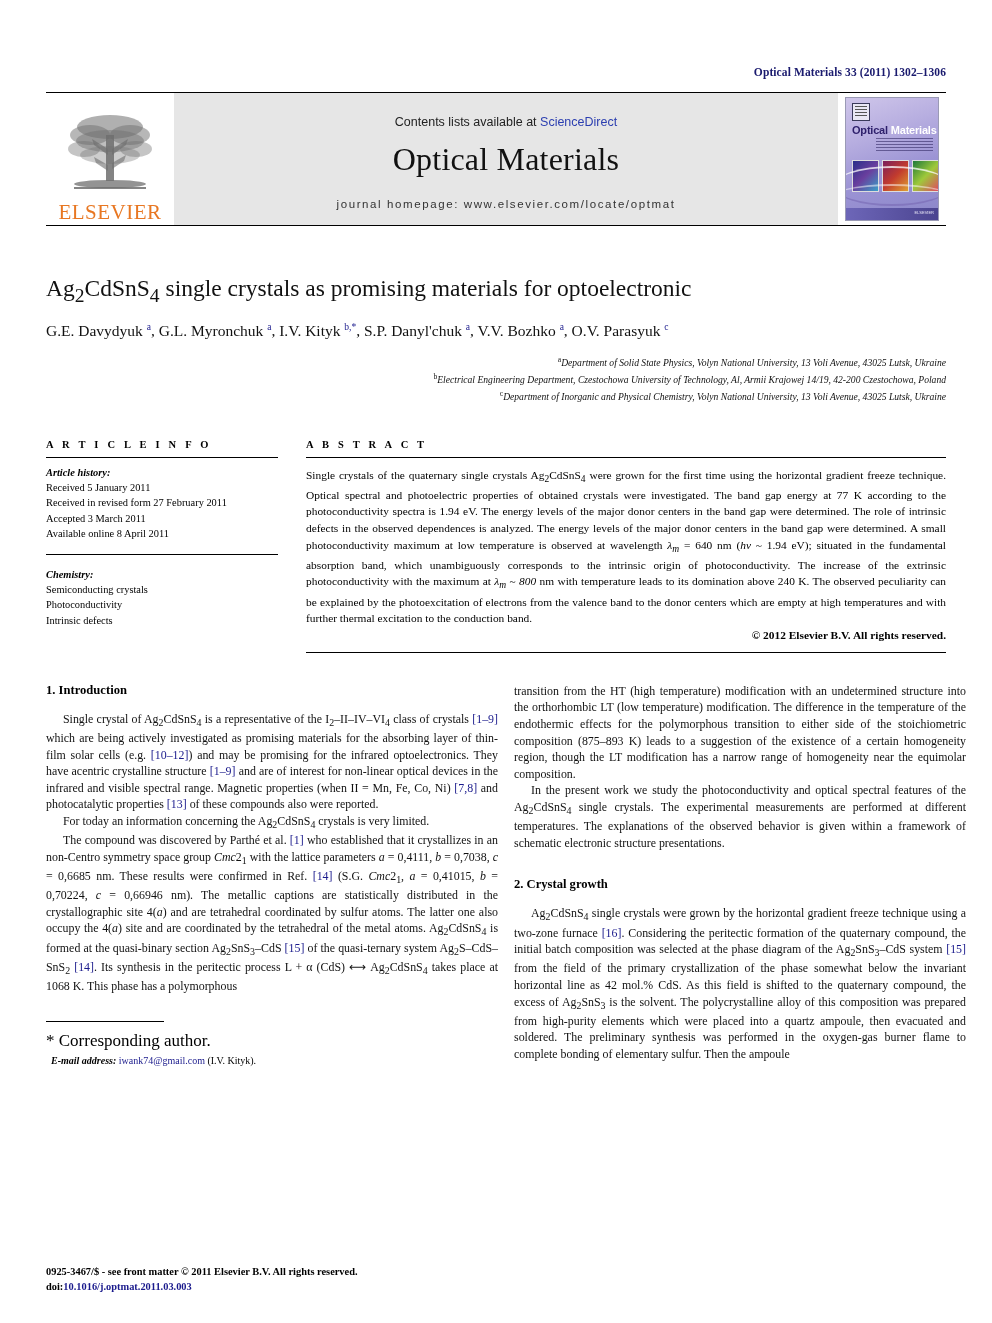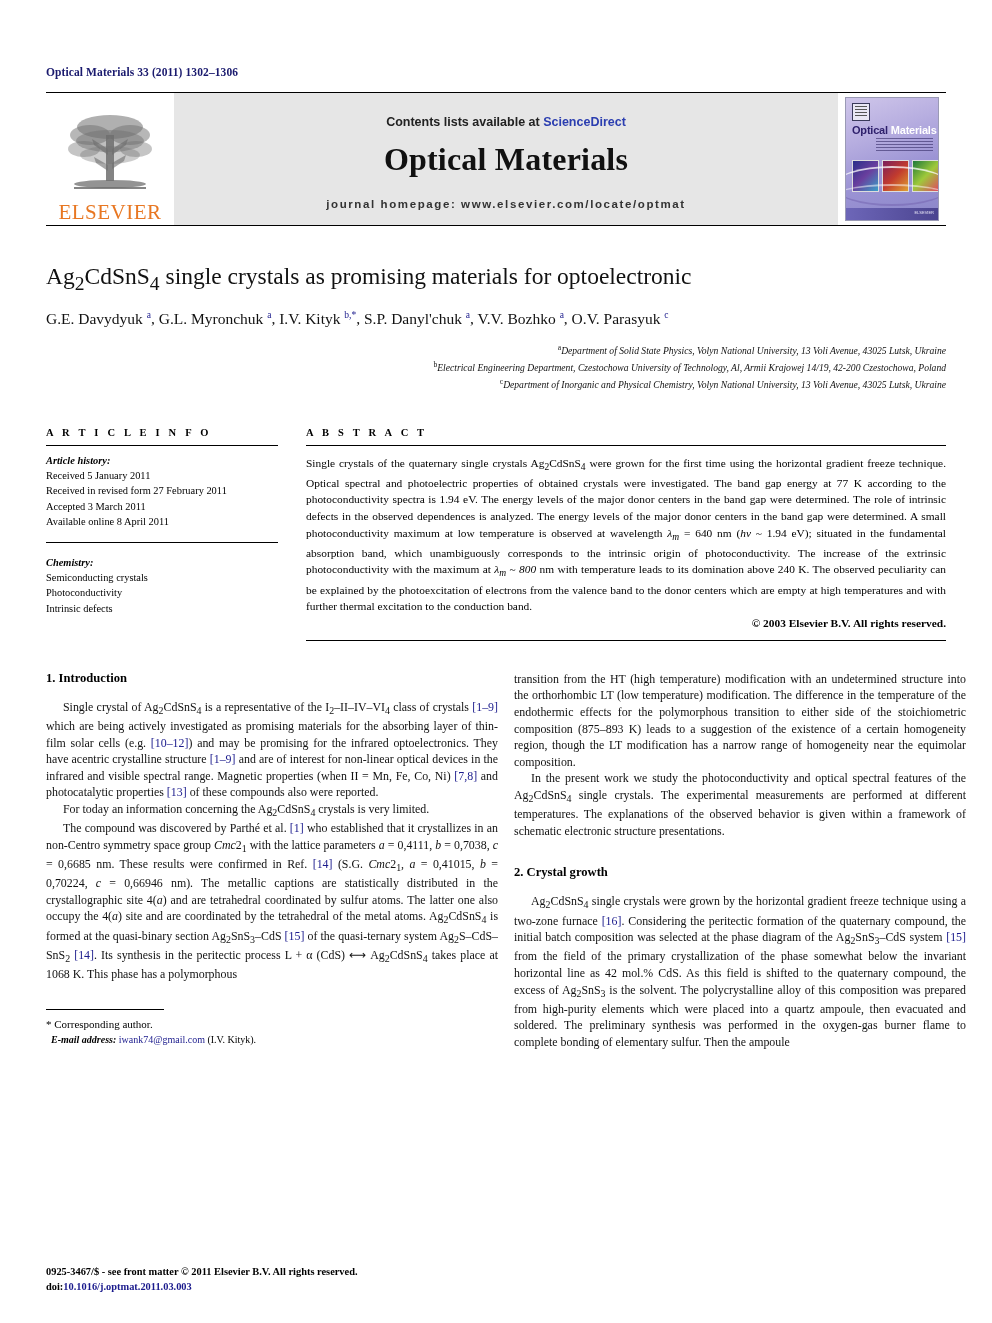--- a/index.html
+++ b/index.html
@@ -18,21 +18,21 @@
   .page {
     position: relative;
     width: 992px;
     height: 1323px;
     box-sizing: border-box;
     padding: 0 46px;
   }
 
   
   .runhead {
-    text-align: left;
+    text-align: right;
     font-family: "Liberation Serif", serif;
     font-weight: bold;
     font-size: 11.5px;
     color: #1a1a6e;
     padding-top: 66px;
     letter-spacing: 0.1px;
   }
 
   
   .masthead {
@@ -63,21 +63,20 @@
     margin-top: 1px;
   }
   .banner {
     flex: 1;
     background: #e6e6e6;
     display: flex;
     flex-direction: column;
     align-items: center;
     justify-content: center;
     position: relative;
-    font-weight: bold;
   }
   .contents-line {
     font-family: "Liberation Sans", sans-serif;
     font-size: 12.5px;
     color: #222;
     margin-top: 6px;
   }
   .contents-line .sd {
     color: #2b3eb0;
   }
@@ -165,21 +164,21 @@
     font-family:"Liberation Sans",sans-serif; font-size:4px; color:#e8e6f6;
   }
   .masthead-bottom {
     border-bottom: 1.6px solid #000;
   }
 
   
   .title {
     font-family: "Liberation Serif", serif;
     font-size: 23.5px;
-    margin-top: 36px;
+    margin-top: 48px;
     line-height: 1.25;
     color: #111;
   }
   .authors {
     font-family: "Liberation Serif", serif;
     font-size: 15.5px;
     margin-top: 14px;
     color: #111;
   }
   .authors sup { font-size: 9.5px; color: #1a1a8c; }
@@ -261,21 +260,21 @@
   .footnote {
     margin-top: 26px;
     font-size: 10px;
     line-height: 1.5;
   }
   .fn-rule {
     border-top: 1px solid #000;
     width: 118px;
     margin-bottom: 6px;
   }
-  .footnote .star { font-size: 11px; }
+  .footnote .star { font-size: 17px; }
   .footnote .em { font-style: italic; font-weight: bold; }
   a.mail { color: #1a1a8c; text-decoration: none; }
 
   .pagefooter {
     position: absolute;
     left: 46px;
     bottom: 28px;
     font-size: 10.4px;
     line-height: 1.5;
     font-weight: bold;
@@ -369,21 +368,21 @@
         <div>Semiconducting crystals</div>
         <div>Photoconductivity</div>
         <div>Intrinsic defects</div>
       </div>
     </div>
 
     <div class="col-abs">
       <div class="sec-head">A B S T R A C T</div>
       <div class="rule"></div>
       <div class="abstract-text">Single crystals of the quaternary single crystals Ag<sub>2</sub>CdSnS<sub>4</sub> were grown for the first time using the horizontal gradient freeze technique. Optical spectral and photoelectric properties of obtained crystals were investigated. The band gap energy at 77 K according to the photoconductivity spectra is 1.94 eV. The energy levels of the major donor centers in the band gap were determined. The role of intrinsic defects in the observed dependences is analyzed. The energy levels of the major donor centers in the band gap were determined. A small photoconductivity maximum at low temperature is observed at wavelength <i>λ<sub>m</sub></i> = 640 nm (<i>hv</i> ~ 1.94 eV); situated in the fundamental absorption band, which unambiguously corresponds to the intrinsic origin of photoconductivity. The increase of the extrinsic photoconductivity with the maximum at <i>λ<sub>m</sub></i> ~ <i>800</i> nm with temperature leads to its domination above 240 K. The observed peculiarity can be explained by the photoexcitation of electrons from the valence band to the donor centers which are empty at high temperatures and with further thermal excitation to the conduction band.</div>
-      <div class="copyline">© 2003 Elsevier B.V. All rights reserved.</div>
+      <div class="copyline">© 2012 Elsevier B.V. All rights reserved.</div>
       <div class="abs-bottom-rule"></div>
     </div>
   </div>
 
   <div class="body-cols">
     <div class="bcol">
       <h2 class="num">1. Introduction</h2>
       <p class="body">Single crystal of Ag<sub>2</sub>CdSnS<sub>4</sub> is a representative of the I<sub>2</sub>–II–IV–VI<sub>4</sub> class of crystals <a class="ref">[1–9]</a> which are being actively investigated as promising materials for the absorbing layer of thin-film solar cells (e.g. <a class="ref">[10–12]</a>) and may be promising for the infrared optoelectronics. They have acentric crystalline structure <a class="ref">[1–9]</a> and are of interest for non-linear optical devices in the infrared and visible spectral range. Magnetic properties (when II = Mn, Fe, Co, Ni) <a class="ref">[7,8]</a> and photocatalytic properties <a class="ref">[13]</a> of these compounds also were reported.</p>
       <p class="body">For today an information concerning the Ag<sub>2</sub>CdSnS<sub>4</sub> crystals is very limited.</p>
       <p class="body">The compound was discovered by Parthé et al. <a class="ref">[1]</a> who established that it crystallizes in an non-Centro symmetry space group <i>Cmc</i>2<sub>1</sub> with the lattice parameters <i>a</i> = 0,4111, <i>b</i> = 0,7038, <i>c</i> = 0,6685 nm. These results were confirmed in Ref. <a class="ref">[14]</a> (S.G. <i>Cmc</i>2<sub>1</sub>, <i>a</i> = 0,41015, <i>b</i> = 0,70224, <i>c</i> = 0,66946 nm). The metallic captions are statistically distributed in the crystallographic site 4(<i>a</i>) and are tetrahedral coordinated by sulfur atoms. The latter one also occupy the 4(<i>a</i>) site and are coordinated by the tetrahedral of the metal atoms. Ag<sub>2</sub>CdSnS<sub>4</sub> is formed at the quasi-binary section Ag<sub>2</sub>SnS<sub>3</sub>–CdS <a class="ref">[15]</a> of the quasi-ternary system Ag<sub>2</sub>S–CdS–SnS<sub>2</sub> <a class="ref">[14]</a>. Its synthesis in the peritectic process L + α (CdS) ⟷ Ag<sub>2</sub>CdSnS<sub>4</sub> takes place at 1068 K. This phase has a polymorphous</p>

